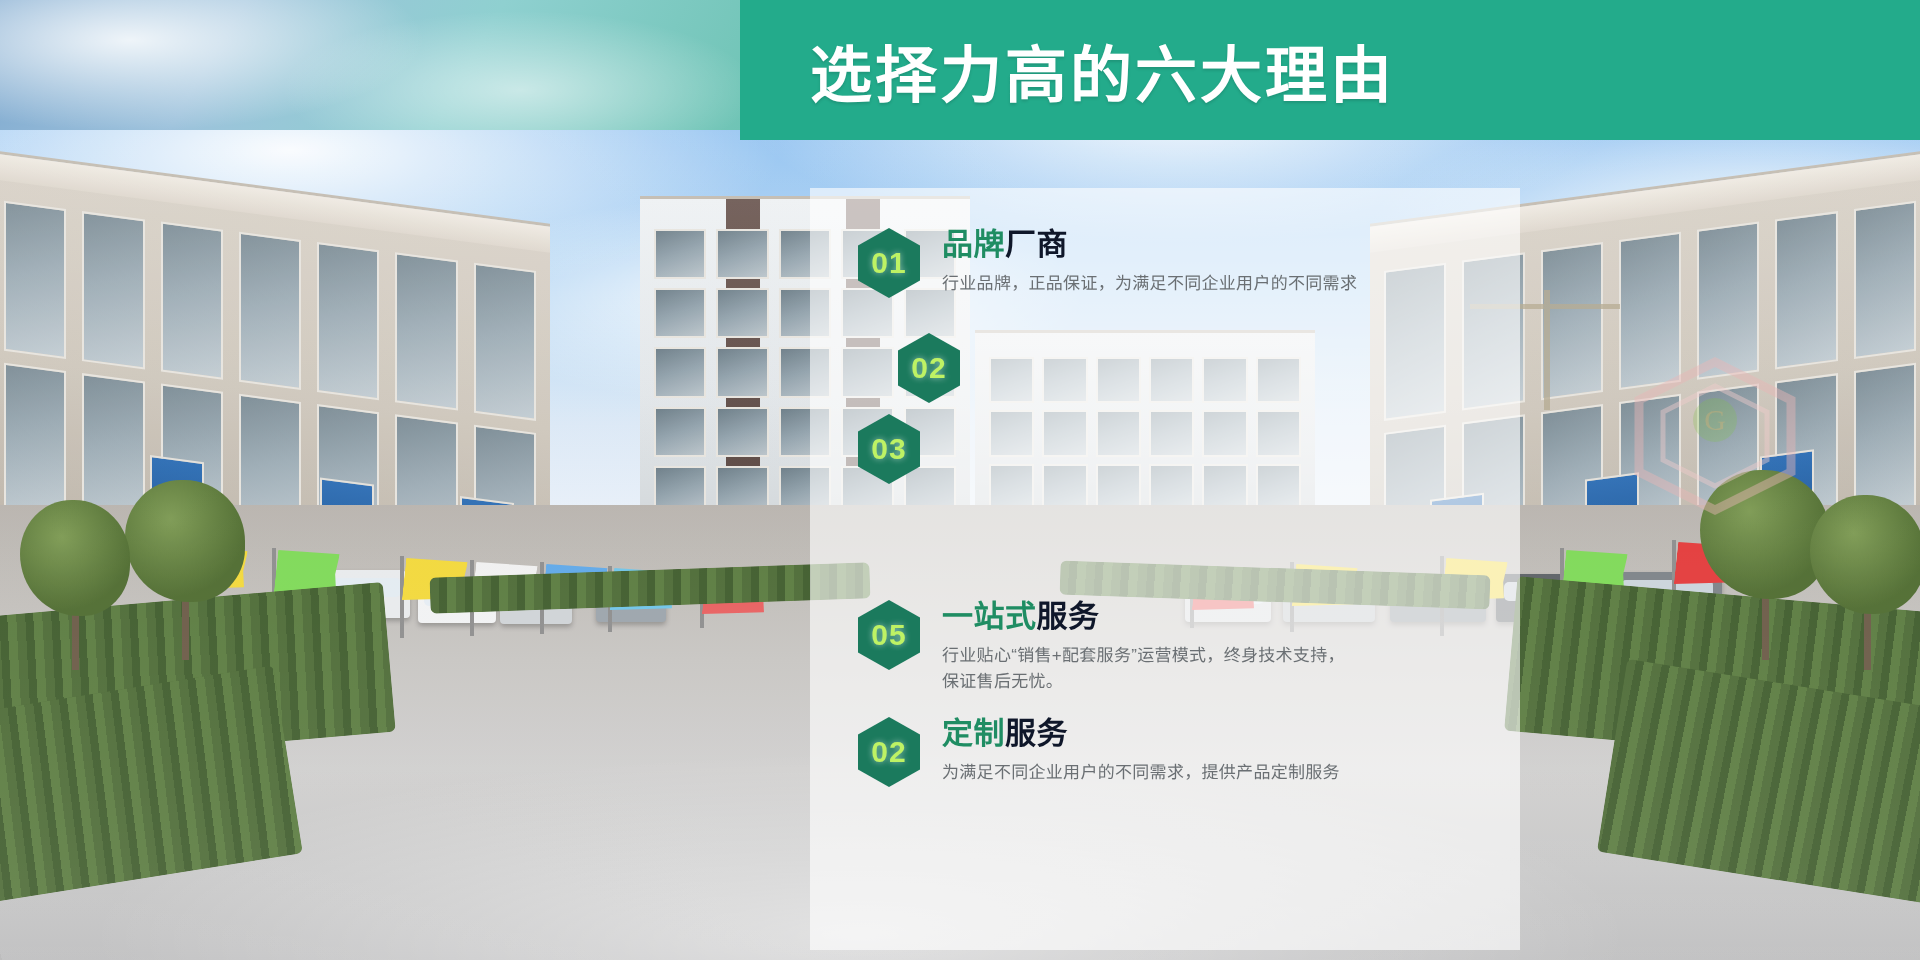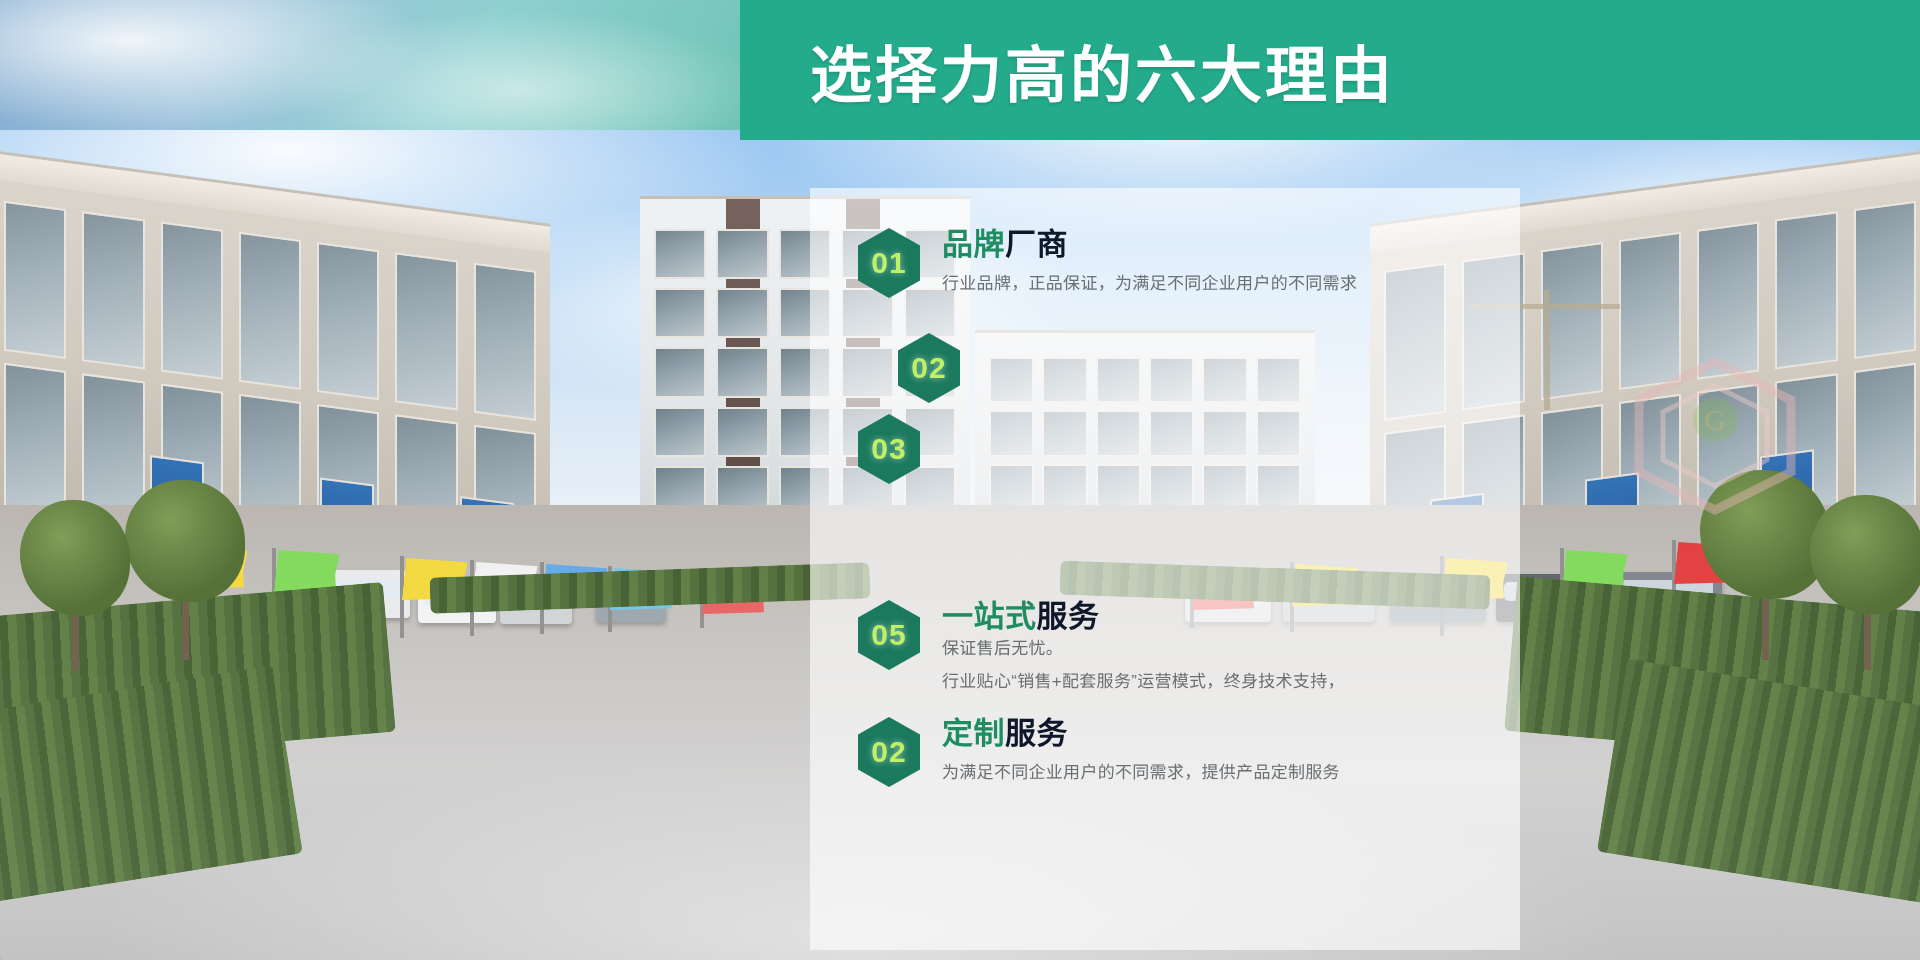--- a/index.html
+++ b/index.html
@@ -485,22 +485,22 @@
 
 
     <div class="item i5">
       <div class="badge">
         <span class="num">05</span>
       </div>
       <div class="body">
         <div class="title">
           <span class="g">一站式</span><span class="d">服务</span>
         </div>
+        <div class="desc">行业贴心“销售+配套服务”运营模式，终身技术支持，</div>
         <div class="desc" style="margin-top:2px;">保证售后无忧。</div>
-        <div class="desc">行业贴心“销售+配套服务”运营模式，终身技术支持，</div>
       </div>
     </div>
 
     <div class="item i6">
       <div class="badge">
         <span class="num">02</span>
       </div>
       <div class="body">
         <div class="title">
           <span class="g">定制</span><span class="d">服务</span>

